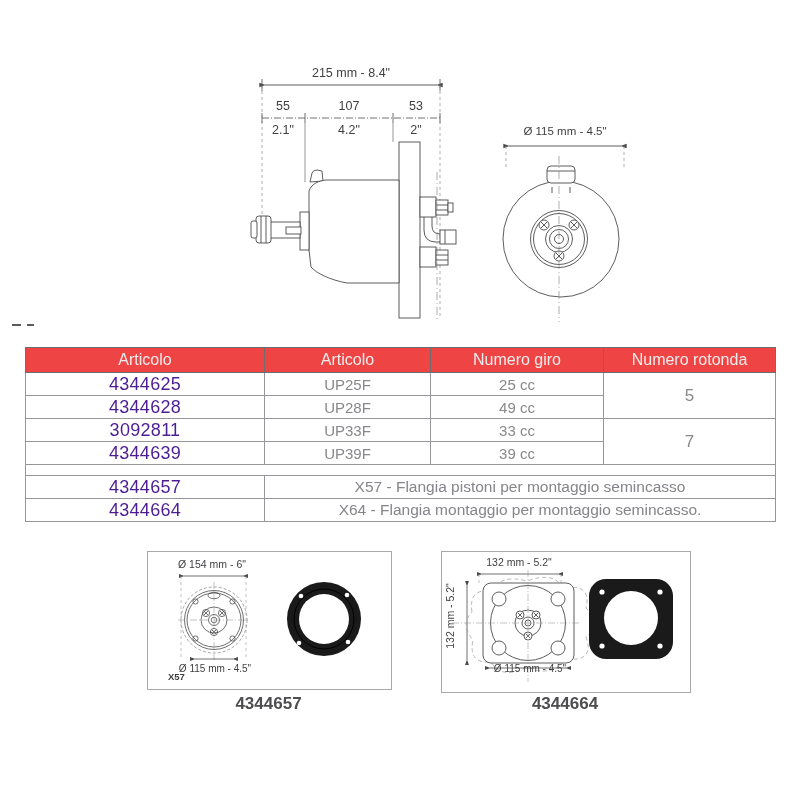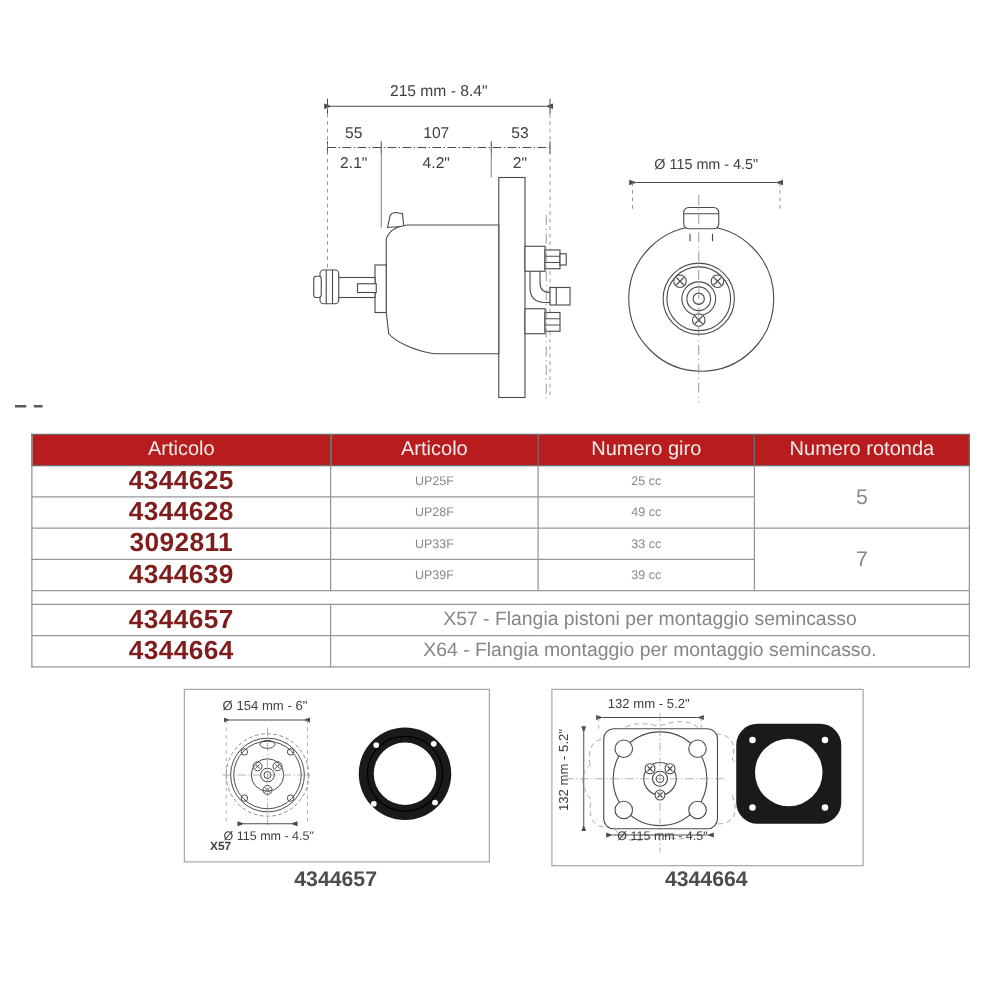--- a/index.html
+++ b/index.html
@@ -5,25 +5,25 @@
   html,body{margin:0;padding:0;background:#fff;}
   .canvas{position:relative;width:800px;height:800px;background:#ffffff;overflow:hidden;
           font-family:"Liberation Sans",sans-serif;}
   .abs{position:absolute;}
   svg text{font-family:"Liberation Sans",sans-serif;fill:#3f3f41;}
   
   .dash{position:absolute;height:0;border-top:2px solid #5a5a5a;}
   
   .tblwrap{position:absolute;left:25px;top:347px;width:750px;}
   table.spec{border-collapse:collapse;table-layout:fixed;width:750px;}
-  table.spec th{background:#b91c1c;color:#ededee;font-weight:400;font-size:16px;height:24px;
+  table.spec th{background:#ef4444;color:#ededee;font-weight:400;font-size:16px;height:24px;
                 border:1px solid #6d6d6f;padding:0;}
-  table.spec td{border:1px solid #96969a;text-align:center;height:22px;font-size:10px;
+  table.spec td{border:1px solid #96969a;text-align:center;height:22px;font-size:15px;
                 color:#88888c;padding:0 2px;background:#fff;}
-  table.spec td.art{font-weight:700;color:#7f1d1d;font-size:21px;letter-spacing:.3px;}
+  table.spec td.art{font-weight:400;color:#4c1d95;font-size:18px;letter-spacing:.3px;}
   table.spec td.desc{font-size:15.5px;color:#85858a;}
   table.spec tr.spacer td{height:10px;border-left:1px solid #96969a;border-right:1px solid #96969a;
                 borders-top:1px solid #96969a;}
   
   .fbox{position:absolute;border:1.5px solid #a9a9ab;background:#fff;}
   .flabel{position:absolute;text-align:center;font-weight:700;font-size:17px;color:#4d4d50;}
 </style>
 </head>
 <body>
 

